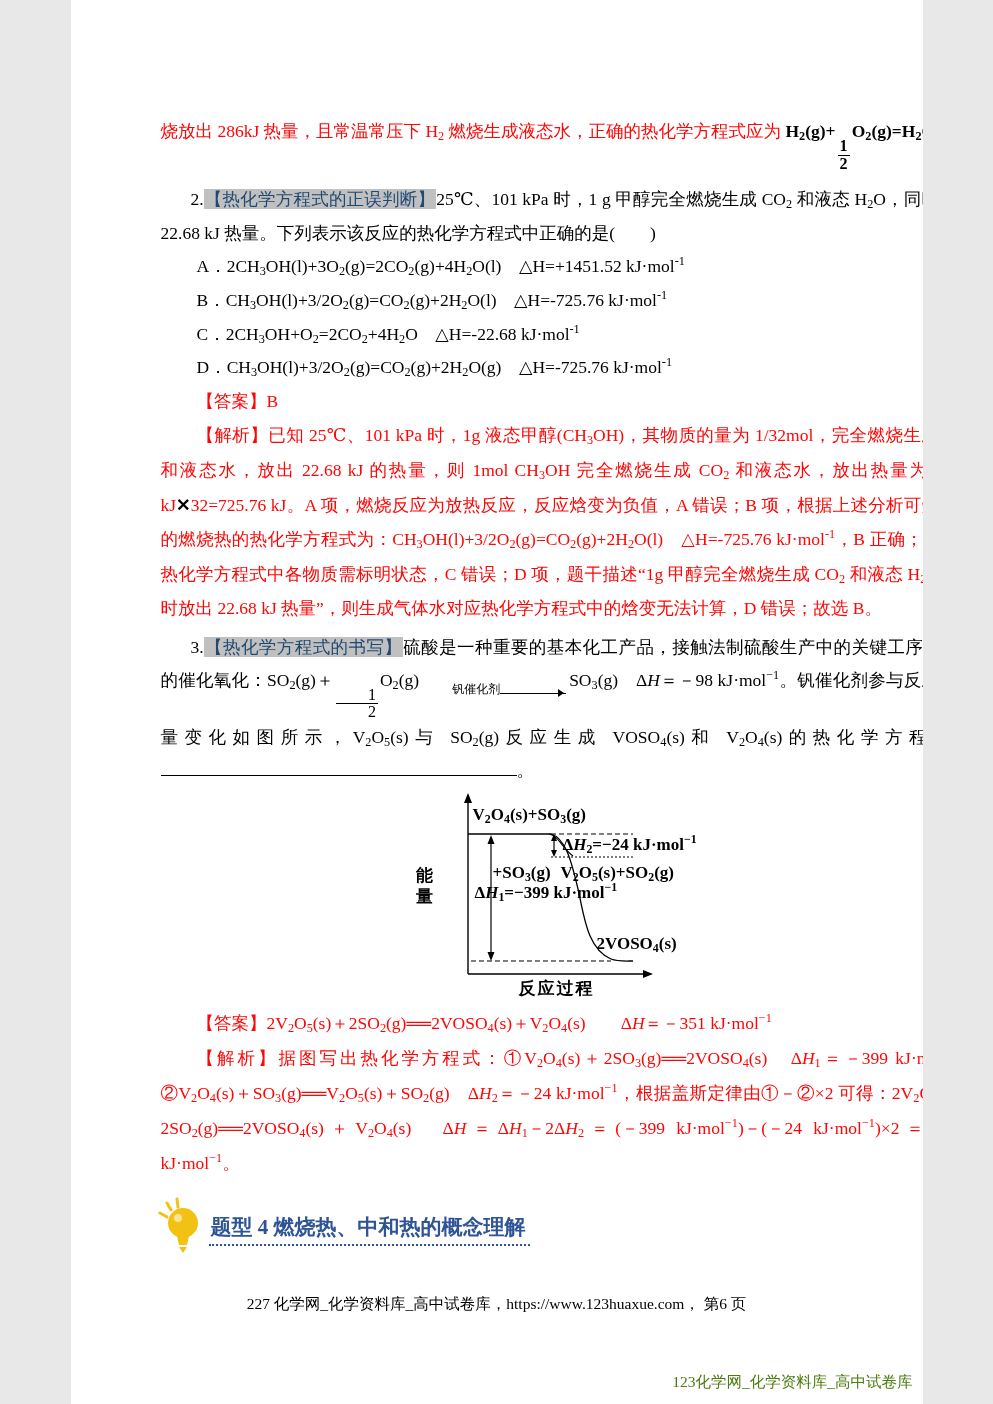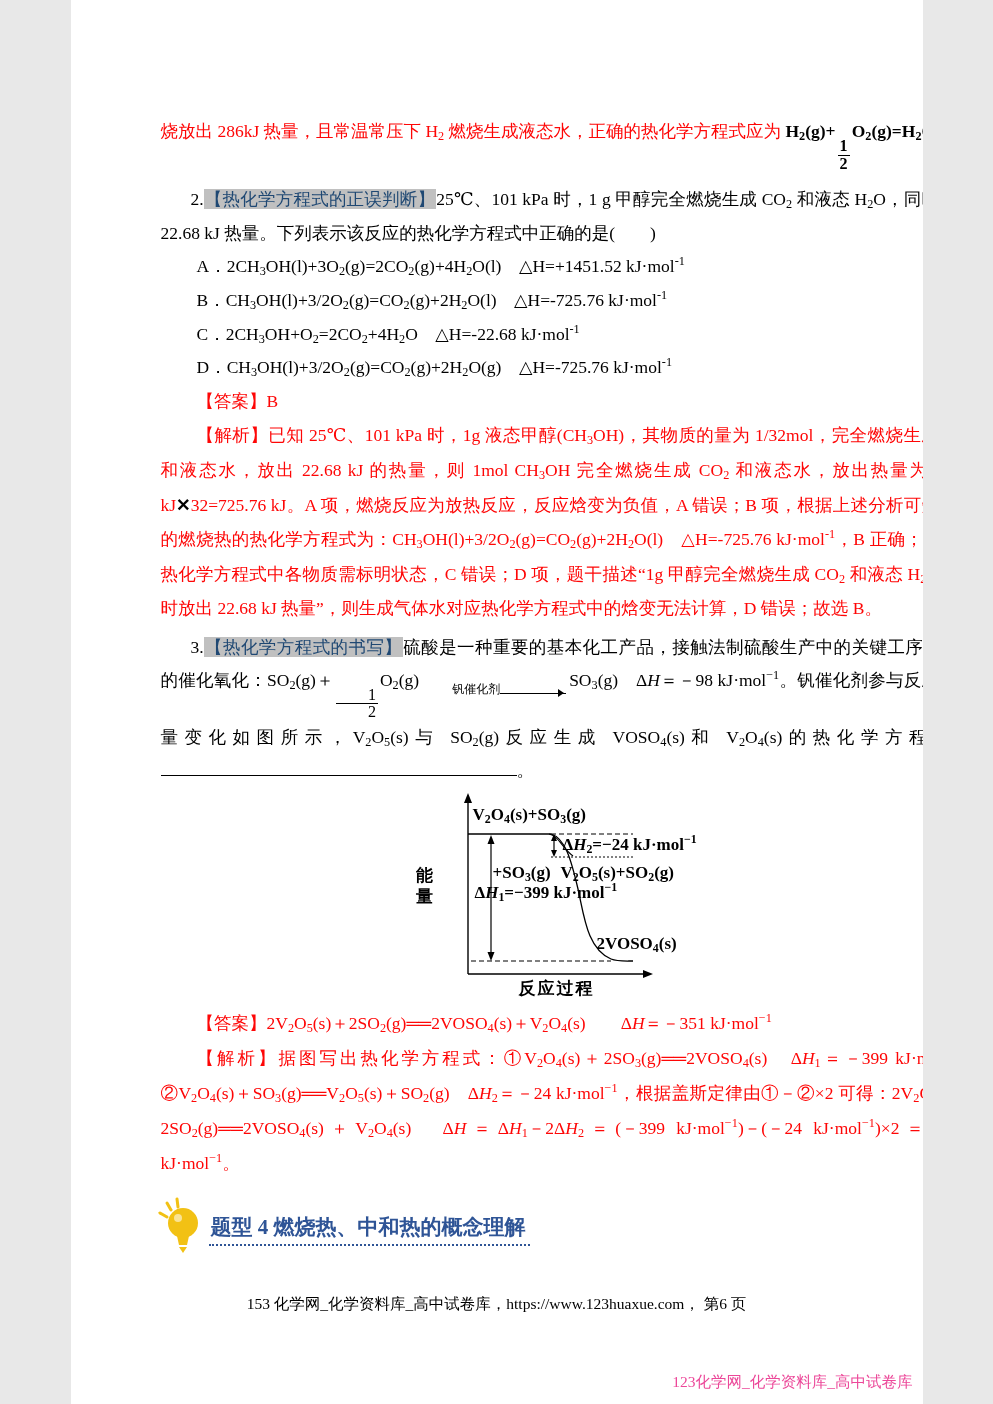--- a/index.html
+++ b/index.html
@@ -37,21 +37,21 @@
   .figure .lbl{position:absolute;font-weight:bold;font-size:17px;white-space:nowrap;line-height:19px;}
   .yax{width:20px;white-space:normal !important;text-align:center;line-height:21px !important;}
   .xax{letter-spacing:2px;}
   .p-ans3{line-height:33.5px;margin-top:3px;text-indent:36px;}
   .p-ana3{line-height:35px;text-indent:36px;text-align:justify;}
   .sec-head{position:relative;margin-top:16px;height:62px;}
   .sec-head .bulb{position:absolute;left:-4px;top:0;}
   .sec-head .txt{position:absolute;left:48px;top:16px;font-size:21px;font-weight:bold;
         color:#2e5496;border-bottom:2px dotted #2e5496;padding:0 4px 3px 2px;}
   .footer{position:absolute;top:1294px;left:0;width:100%;text-align:center;font-size:15.5px;color:#000;}
-  .wm{position:absolute;top:1372px;right:10px;font-size:15.5px;color:#ec4899;}
+  .wm{position:absolute;top:1372px;right:10px;font-size:15.5px;color:#4d7c0f;}
 </style>
 </head>
 <body>
 
 <div class="page">
   <div class="content">
 
     <p class="p-intro1"><span class="r">烧放出 286kJ 热量，且常温常压下 H<sub>2</sub> 燃烧生成液态水，正确的热化学方程式应为 </span><b class="k">H<sub>2</sub>(g)+<span class="frac">
             <span class="fn">1</span>
             <span class="fd">2</span>
@@ -126,15 +126,15 @@
           <path d="M20 39 L32 39 L30 48 L22 48 Z" fill="#f2c114"></path>
           <path d="M22 50 L30 50 L26 56 Z" fill="#f2c114"></path>
           <circle cx="21" cy="21" r="4" fill="#ffffff" opacity="0.55"></circle>
         </svg>
       </span>
       <span class="txt">题型 4 燃烧热、中和热的概念理解</span>
     </div>
 
   </div>
 
-  <div class="footer">153 化学网_化学资料库_高中试卷库，https://www.123huaxue.com，  第6 页</div>
+  <div class="footer">227 化学网_化学资料库_高中试卷库，https://www.123huaxue.com，  第6 页</div>
   <div class="wm">123化学网_化学资料库_高中试卷库</div>
 </div>
 
 </body></html>

